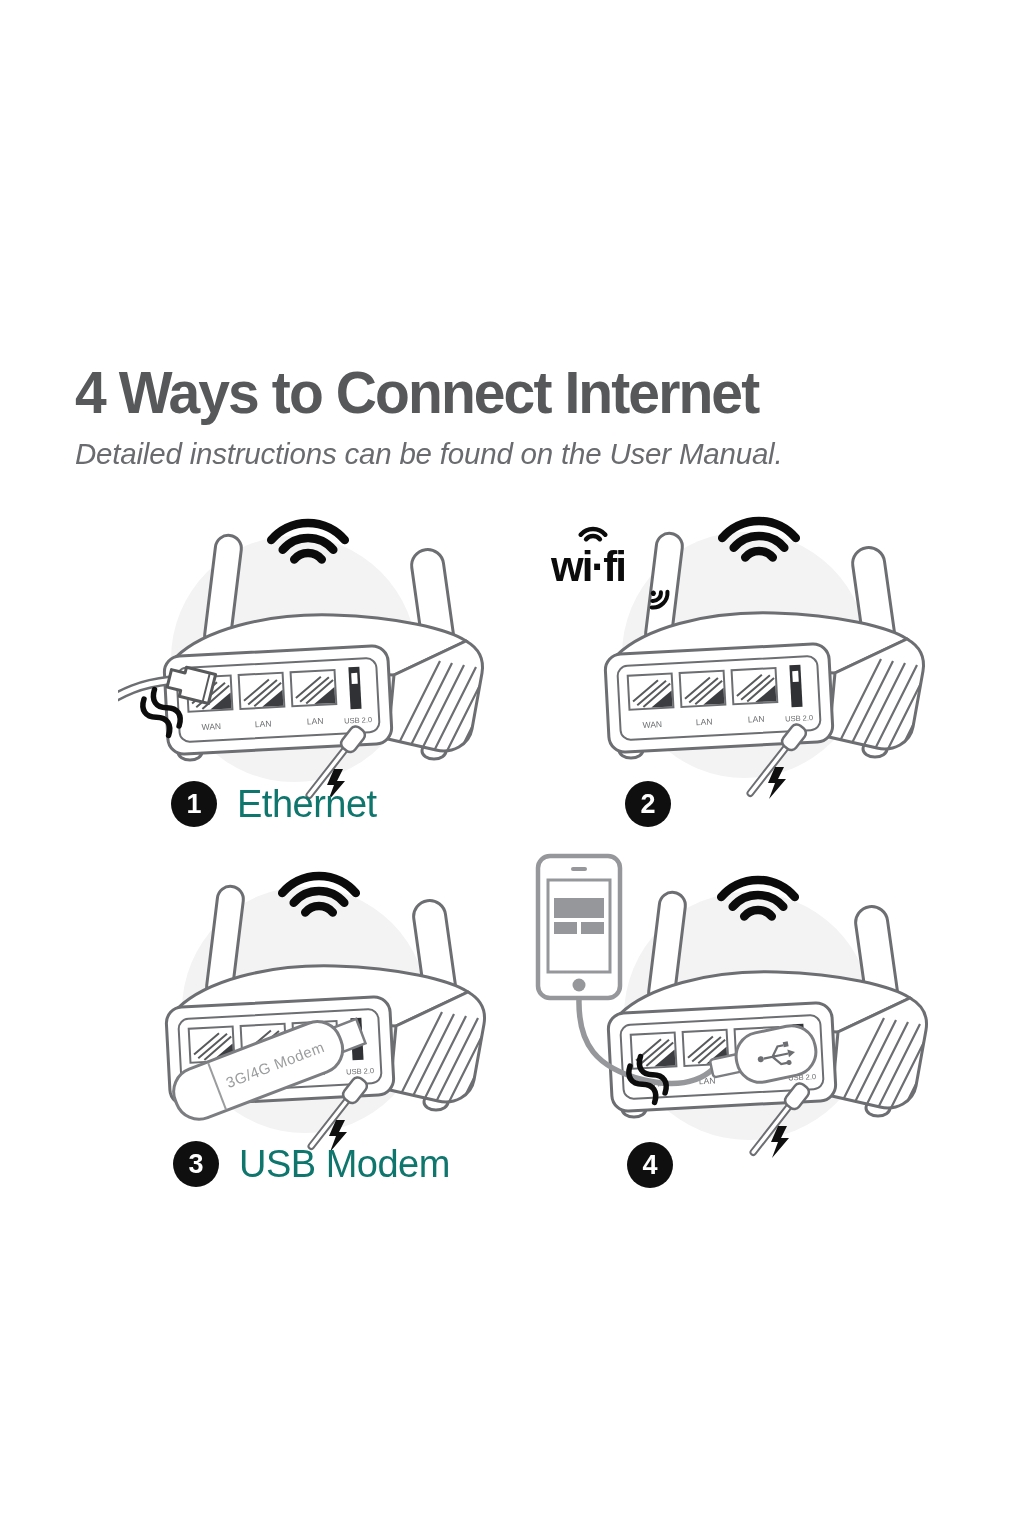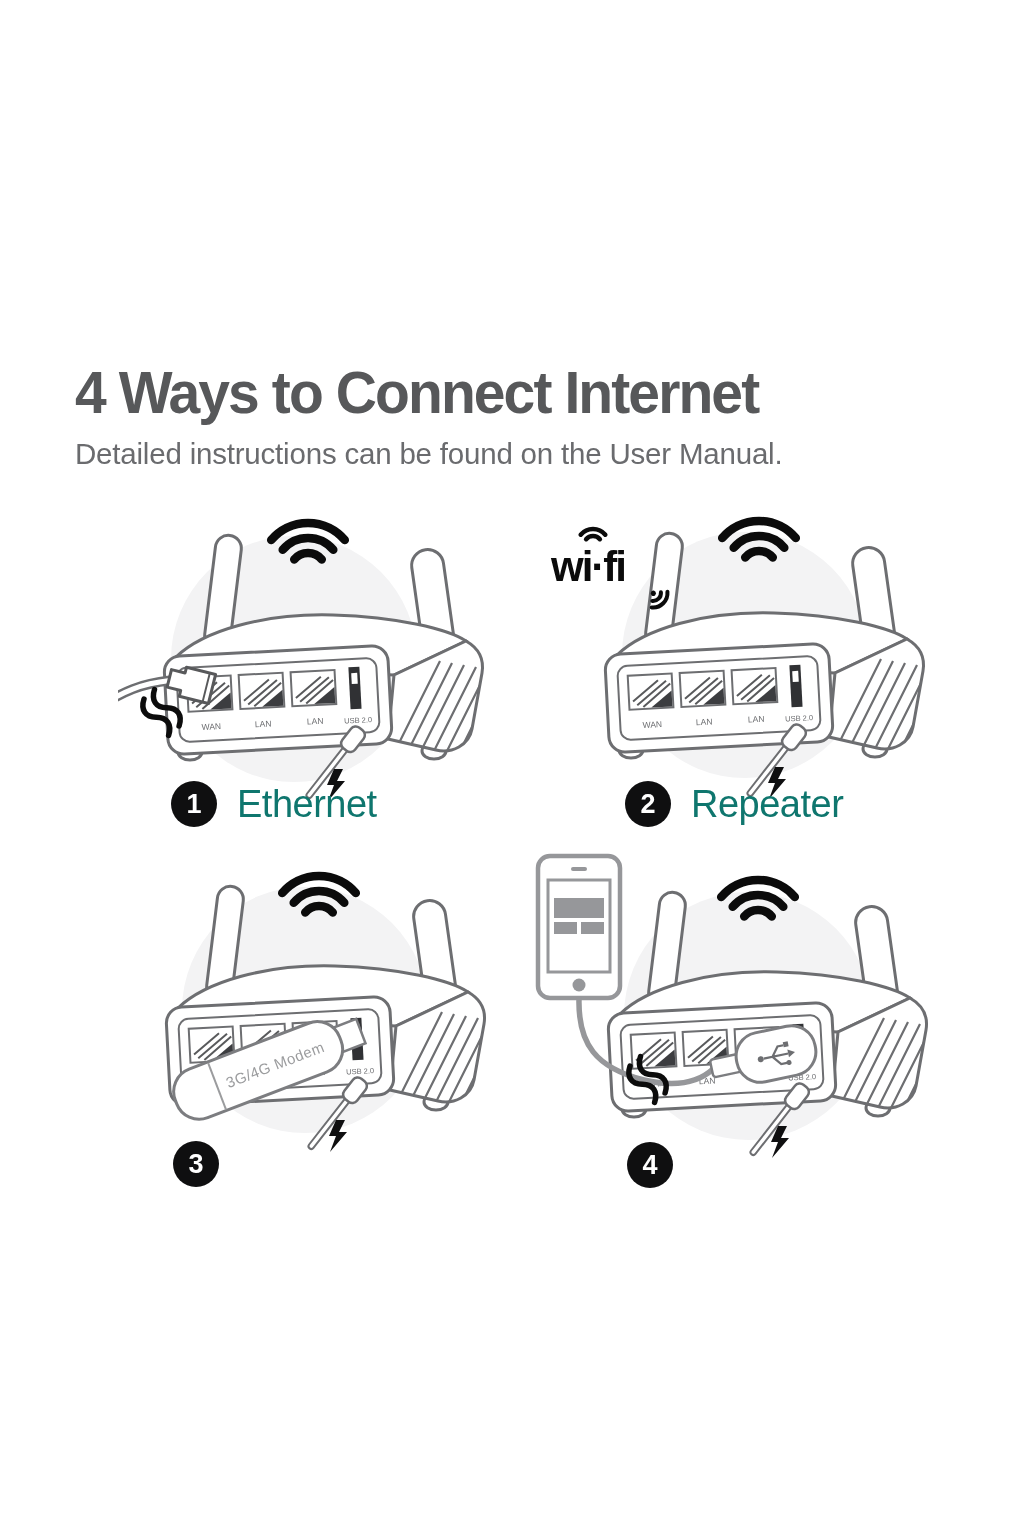--- a/index.html
+++ b/index.html
@@ -2,21 +2,21 @@
 <html><head>
 <meta charset="utf-8">
 <style>
   html,body{margin:0;padding:0;background:#fff;}
   .page{position:relative;width:1015px;height:1523px;background:#ffffff;overflow:hidden;
         font-family:"Liberation Sans",sans-serif;padding-left:23px;}
   .title{position:absolute;left:75px;top:321px;font-size:60px;font-weight:bold;
          color:#57585a;letter-spacing:-2px;transform:scaleX(.95);transform-origin:left top;
          white-space:nowrap;line-height:1.05;}
   .subtitle{position:absolute;left:75px;top:407px;font-size:29.5px;color:#6a6b6e;
-            letter-spacing:-.2px;white-space:nowrap;}
+            letter-spacing:-.2px;white-space:nowrap;font-style:italic;}
   .fig{position:absolute;}
   svg{display:block;}
   svg text{font-family:"Liberation Sans",sans-serif;}
   .portlabel{font-size:8.5px;fill:#6d6e71;}
   .usblabel{font-size:7.5px;fill:#6d6e71;}
   .caption{position:absolute;display:flex;align-items:center;gap:20px;}
   .badge{width:46px;height:46px;border-radius:50%;background:#0f0f10;color:#fff;
          display:flex;align-items:center;justify-content:center;
          font-size:27px;font-weight:bold;flex:0 0 auto;}
   .cap-label{font-size:38px;color:#0f766e;letter-spacing:-.5px;white-space:nowrap;}
@@ -180,26 +180,26 @@
   <div class="caption" style="left:171px;top:781px">
     <div class="badge">
         <span>1</span>
       </div>
     <div class="cap-label">Ethernet</div>
   </div>
   <div class="caption" style="left:625px;top:781px">
     <div class="badge">
         <span>2</span>
       </div>
-    <div class="cap-label">Repeater</div>
   </div>
   <div class="caption" style="left:173px;top:1141px">
     <div class="badge">
         <span>3</span>
       </div>
+    <div class="cap-label">USB Modem</div>
   </div>
   <div class="caption" style="left:627px;top:1142px">
     <div class="badge">
         <span>4</span>
       </div>
   </div>
 
 </div>
 
 </body></html>

